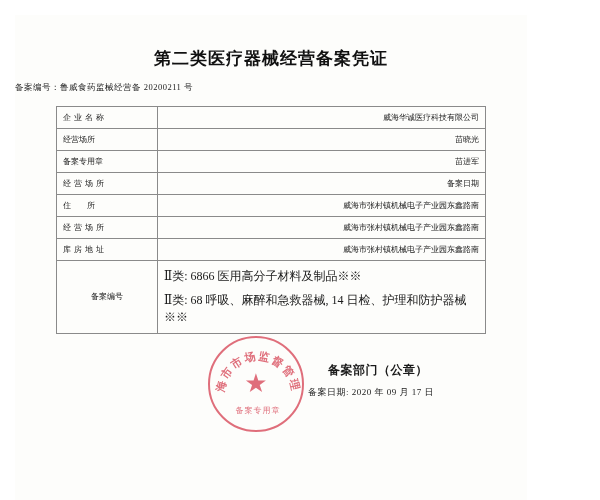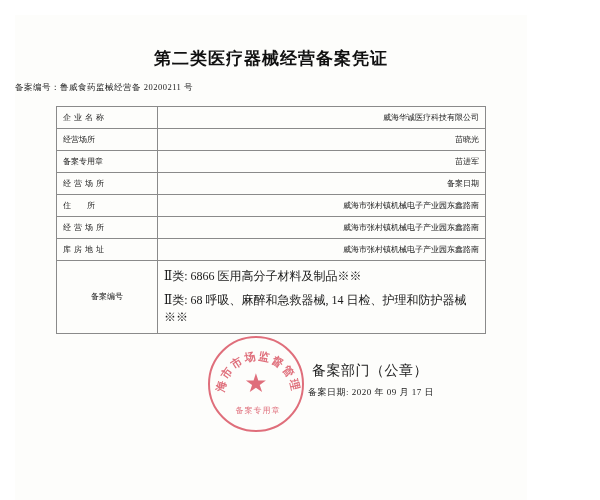--- a/index.html
+++ b/index.html
@@ -83,22 +83,23 @@
   .footer {
     width: 430px;
     margin: 0 auto;
     position: relative;
     height: 110px;
   }
   .dept-line {
     position: absolute;
     right: 58px;
     top: 28px;
-    font-size: 14px;
+    font-size: 12px;
     letter-spacing: 0.5px;
+    font-weight: bold;
   }
   .date-line {
     position: absolute;
     right: 52px;
     top: 52px;
     font-size: 9px;
     letter-spacing: 0.5px;
   }
   
   .seal {

